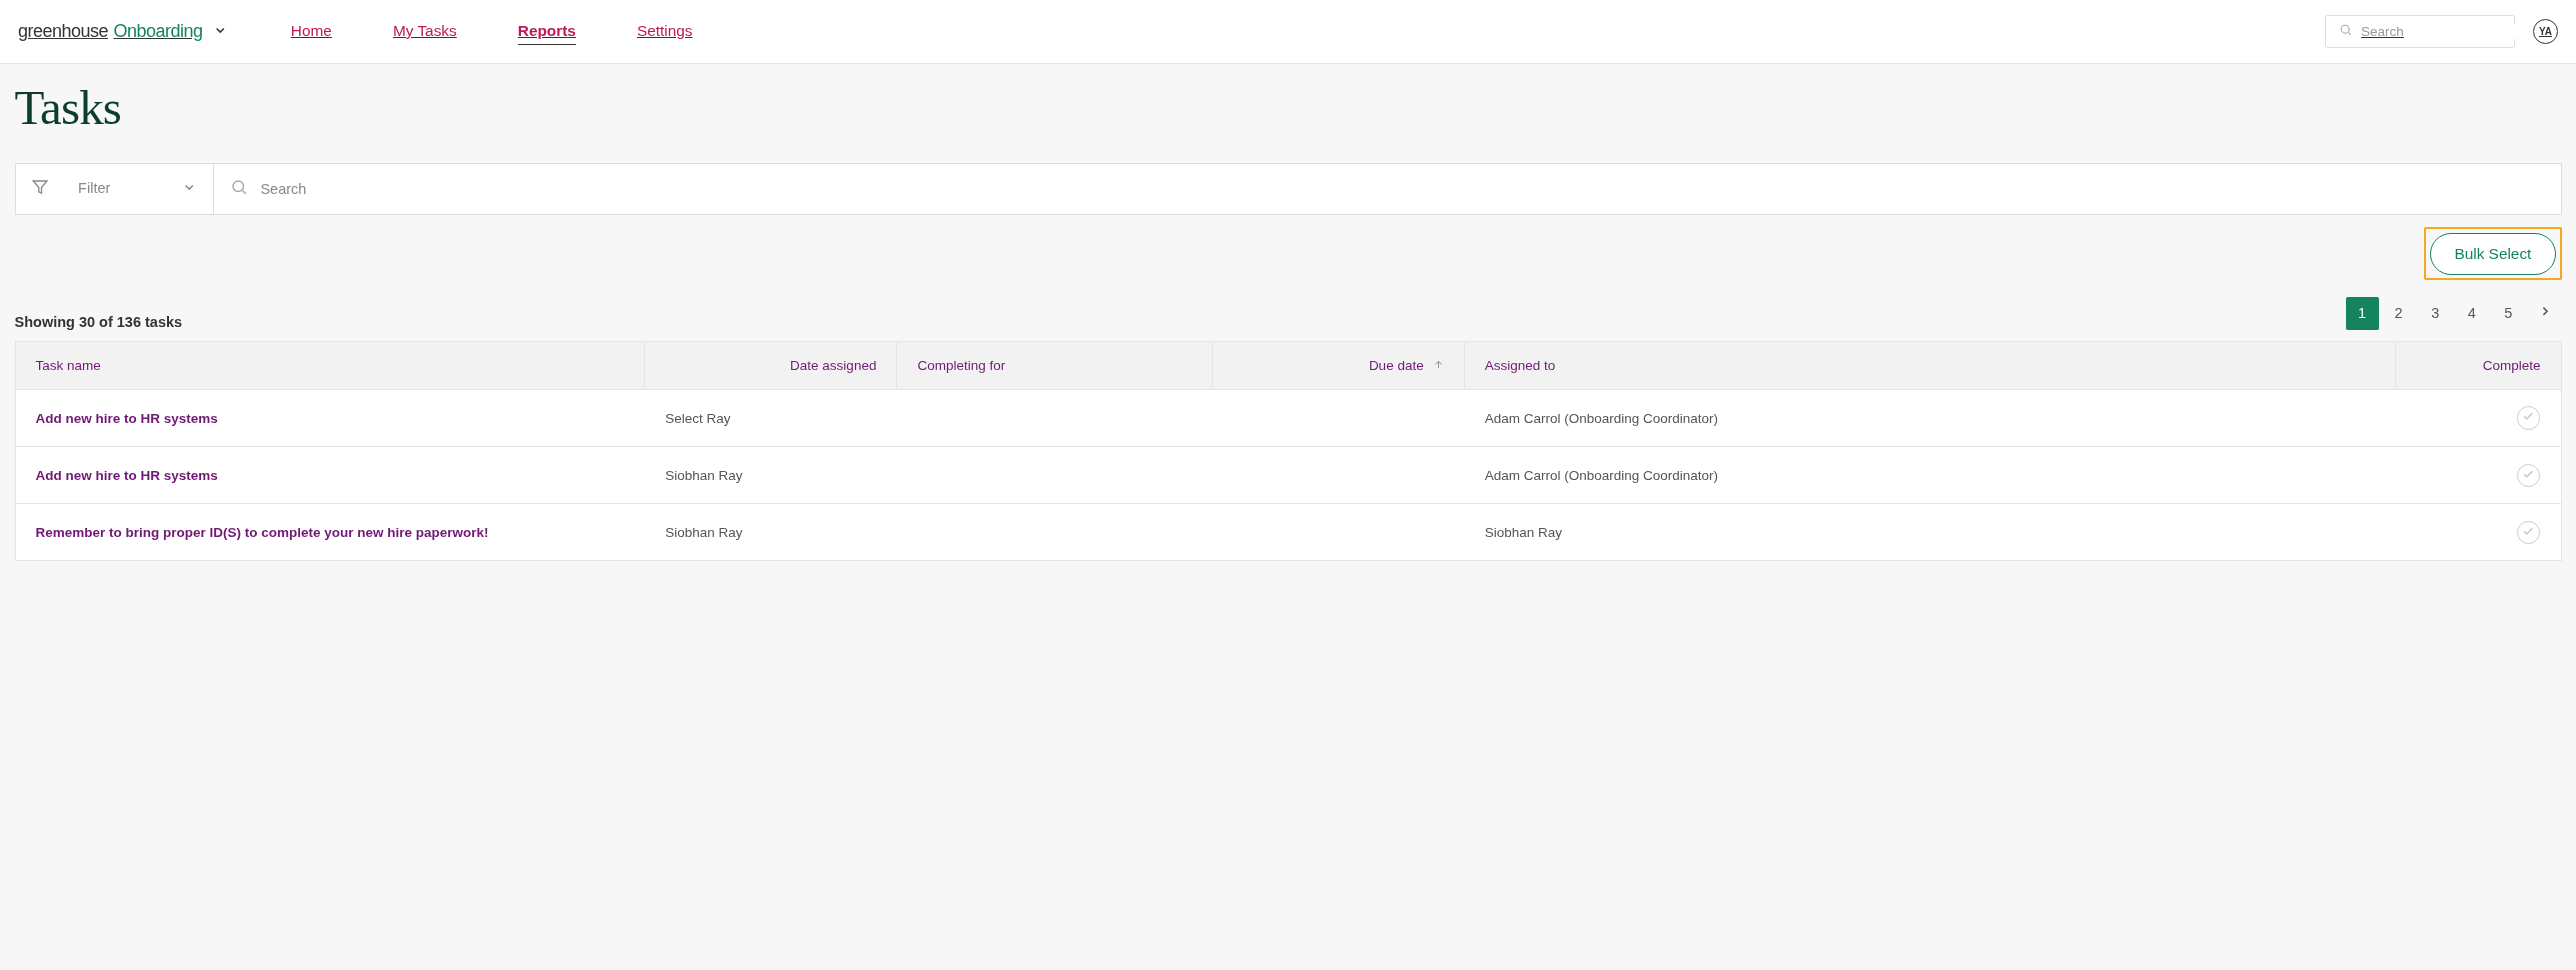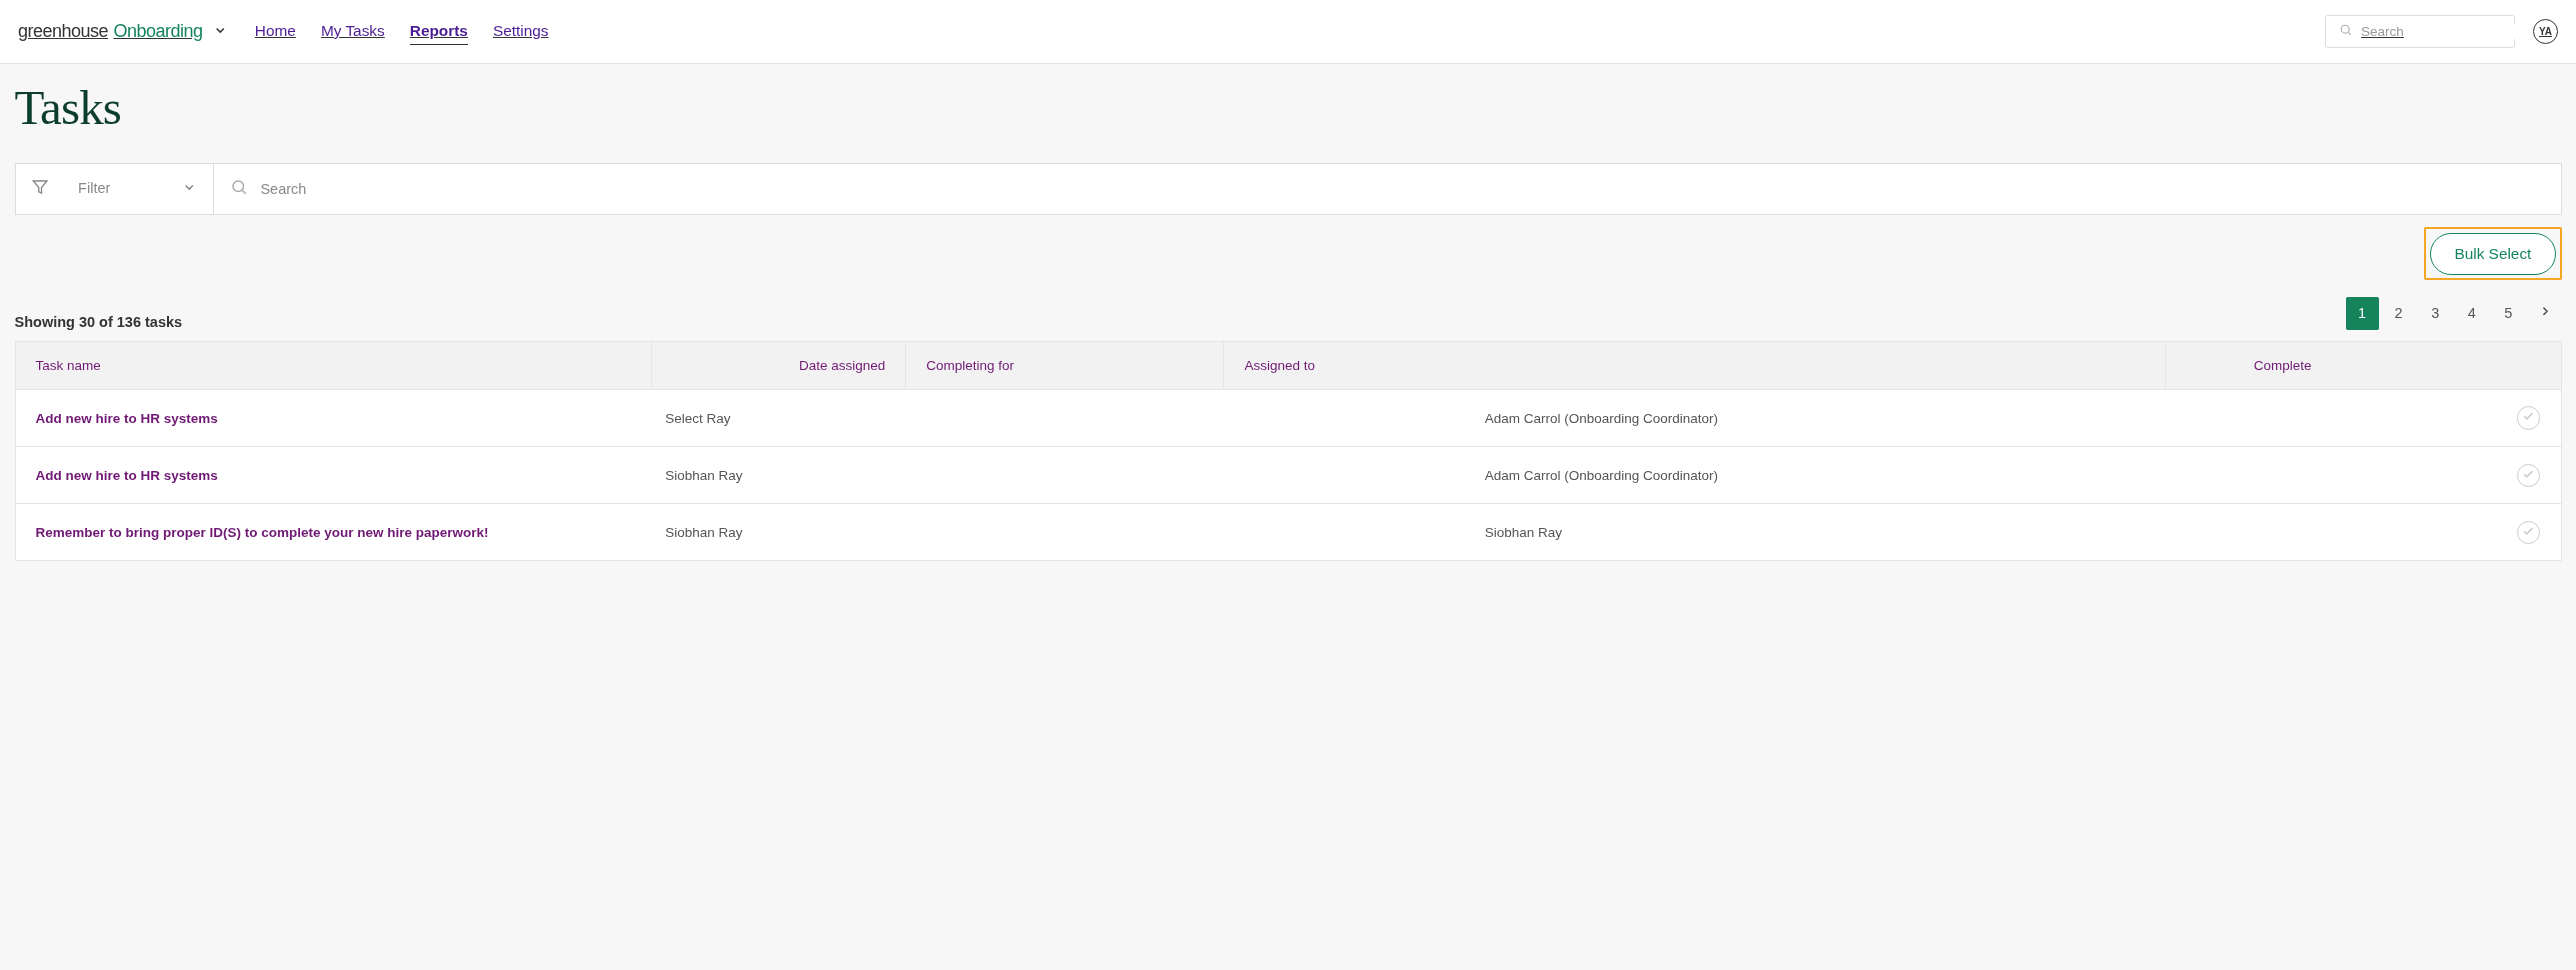--- a/index.html
+++ b/index.html
@@ -43,23 +43,24 @@
     .logo-chevron {
       margin-left: 5.4px;
       cursor: pointer;
     }
     .nav-links {
       display: flex;
       gap: 25px;
     }
     .nav-link {
       font-size: 15.4px;
-      color: #4c1d95;
+      color: #be185d;
       cursor: pointer;
       padding: 3.6px 0;
+      margin-left: 36px;
     }
     .nav-link.active {
       font-weight: 600;
       border-bottom: 1.8px solid #333;
     }
     .topbar-right {
       margin-left: auto;
       display: flex;
       align-items: center;
       gap: 18px;
@@ -358,20 +359,29 @@
         </span>
       </div>
     </div>
   </div>
 
   <div class="table">
     <div class="thead">
       <div class="th col-taskname">Task name</div>
       <div class="th col-dateassigned">Date assigned</div>
       <div class="th col-completing">Completing for</div>
+      <div class="th col-duedate">
+        <span>Due date</span>
+        <span class="sort-arrow">
+          <svg class="icon-svg" width="11" height="11" viewBox="0 0 24 24" fill="none" stroke="#888" stroke-width="2">
+              <line x1="12" y1="19" x2="12" y2="5"></line>
+              <polyline points="5 12 12 5 19 12"></polyline>
+            </svg>
+        </span>
+      </div>
       <div class="th col-assignedto">Assigned to</div>
       <div class="th col-complete">Complete</div>
     </div>
     <div class="tbody">
 
       <div class="trow">
         <div class="td col-taskname">Add new hire to HR systems</div>
         <div class="td col-completing">Select Ray</div>
         <div class="td col-dateassigned"></div>
         <div class="td col-duedate"></div>

